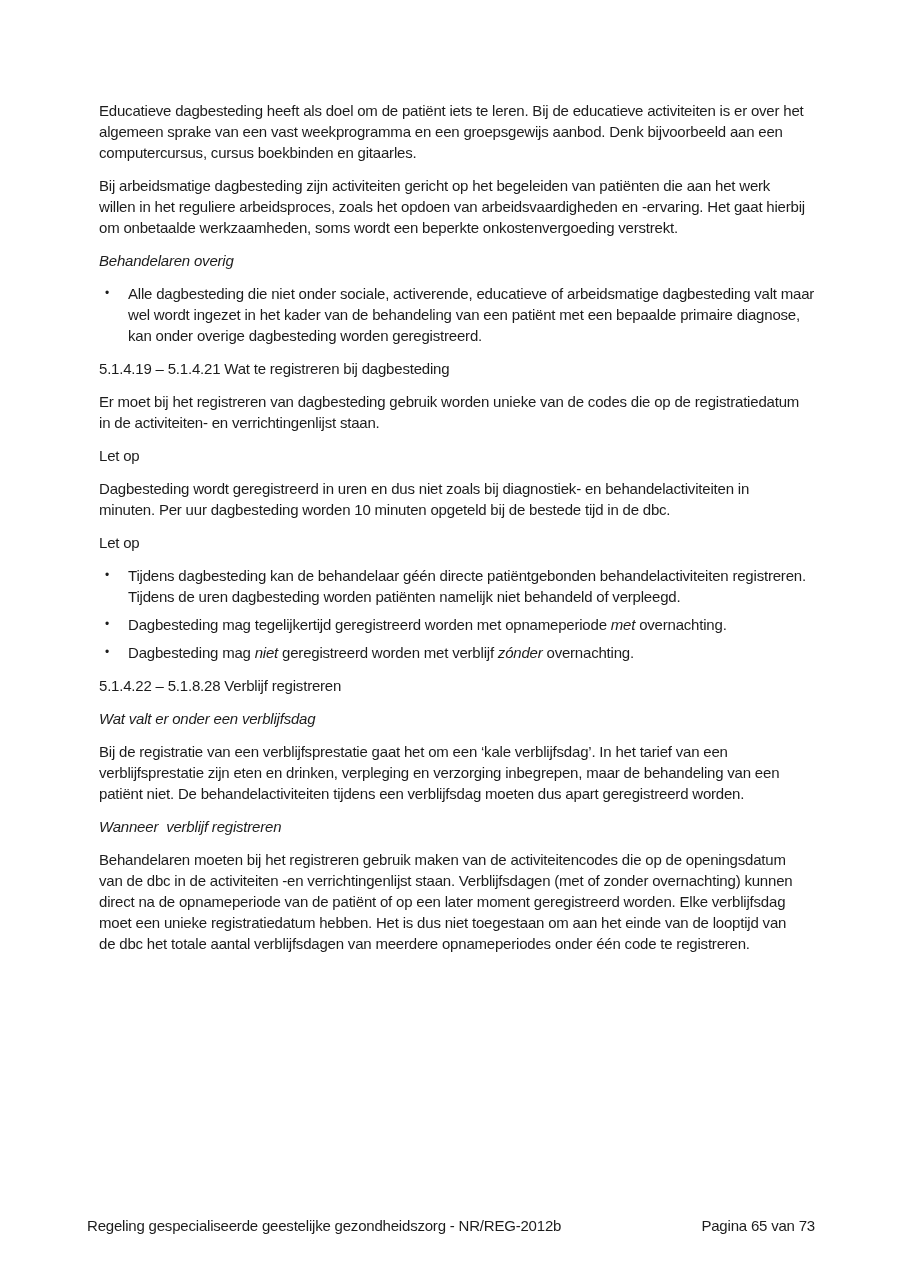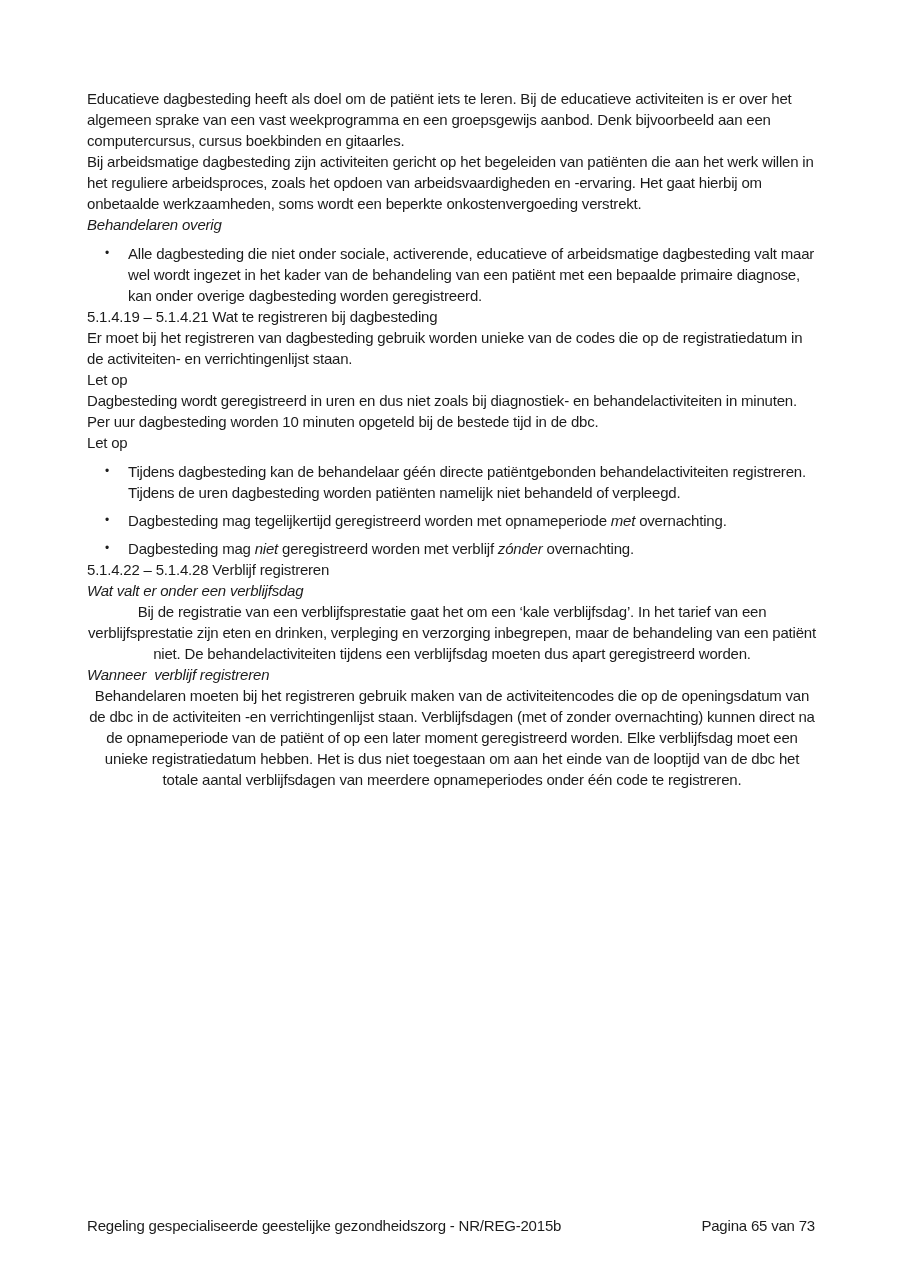--- a/index.html
+++ b/index.html
@@ -22,30 +22,30 @@
   }
   .content {
     position: absolute;
     top: 88px;
     left: 87px;
     width: 730px;
   }
   .content p,
   .content h2,
   .content h3 {
-    margin: 0;
+    margin: 12px;
     font-size: 15px;
     font-weight: 400;
   }
   .italic-heading { font-style: italic; }
   .pre { white-space: pre-wrap; }
   .italic { font-style: italic; }
 
   
-  .mt7  { margin-top: 7px; text-align: center; }
+  .mt7  { margin-top: 7px; }
   .mt8  { margin-top: 8px; }
   .mt26 { margin-top: 26px; }
   .mt34 { margin-top: 34px; }
   .mt35 { margin-top: 35px; }
   .mt52 { margin-top: 52px; }
   .mt54 { margin-top: 54px; }
 
   ul.bullet-list {
     list-style: none;
     margin: 8px 0 0 0;
@@ -118,30 +118,30 @@
       <li>
         <span class="bullet">•</span>
         <span class="li-text"><span>Dagbesteding mag tegelijkertijd geregistreerd worden met opnameperiode </span><span class="italic">met</span><span> overnachting.</span></span>
       </li>
       <li>
         <span class="bullet">•</span>
         <span class="li-text"><span>Dagbesteding mag </span><span class="italic">niet</span><span> geregistreerd worden met verblijf </span><span class="italic">zónder</span><span> overnachting.</span></span>
       </li>
     </ul>
 
-    <h2 class="mt54">5.1.4.22 – 5.1.4.28 Verblijf registreren</h2>
+    <h2 class="mt54">5.1.4.22 – 5.1.8.28 Verblijf registreren</h2>
 
     <h3 class="italic-heading mt8">Wat valt er onder een verblijfsdag</h3>
 
     <p class="mt7">Bij de registratie van een verblijfsprestatie gaat het om een ‘kale verblijfsdag’. In het tarief van een verblijfsprestatie zijn eten en drinken, verpleging en verzorging inbegrepen, maar de behandeling van een patiënt niet. De behandelactiviteiten tijdens een verblijfsdag moeten dus apart geregistreerd worden.</p>
 
     <h3 class="italic-heading pre mt35">Wanneer  verblijf registreren</h3>
 
     <p class="mt7">Behandelaren moeten bij het registreren gebruik maken van de activiteitencodes die op de openingsdatum van de dbc in de activiteiten -en verrichtingenlijst staan. Verblijfsdagen (met of zonder overnachting) kunnen direct na de opnameperiode van de patiënt of op een later moment geregistreerd worden. Elke verblijfsdag moet een unieke registratiedatum hebben. Het is dus niet toegestaan om aan het einde van de looptijd van de dbc het totale aantal verblijfsdagen van meerdere opnameperiodes onder één code te registreren.</p>
 
   </main>
 
   <footer class="footer">
-    <span>Regeling gespecialiseerde geestelijke gezondheidszorg - NR/REG-2015b</span>
+    <span>Regeling gespecialiseerde geestelijke gezondheidszorg - NR/REG-2012b</span>
     <span>Pagina 65 van 73</span>
   </footer>
 
 </div>
 
 </body></html>

